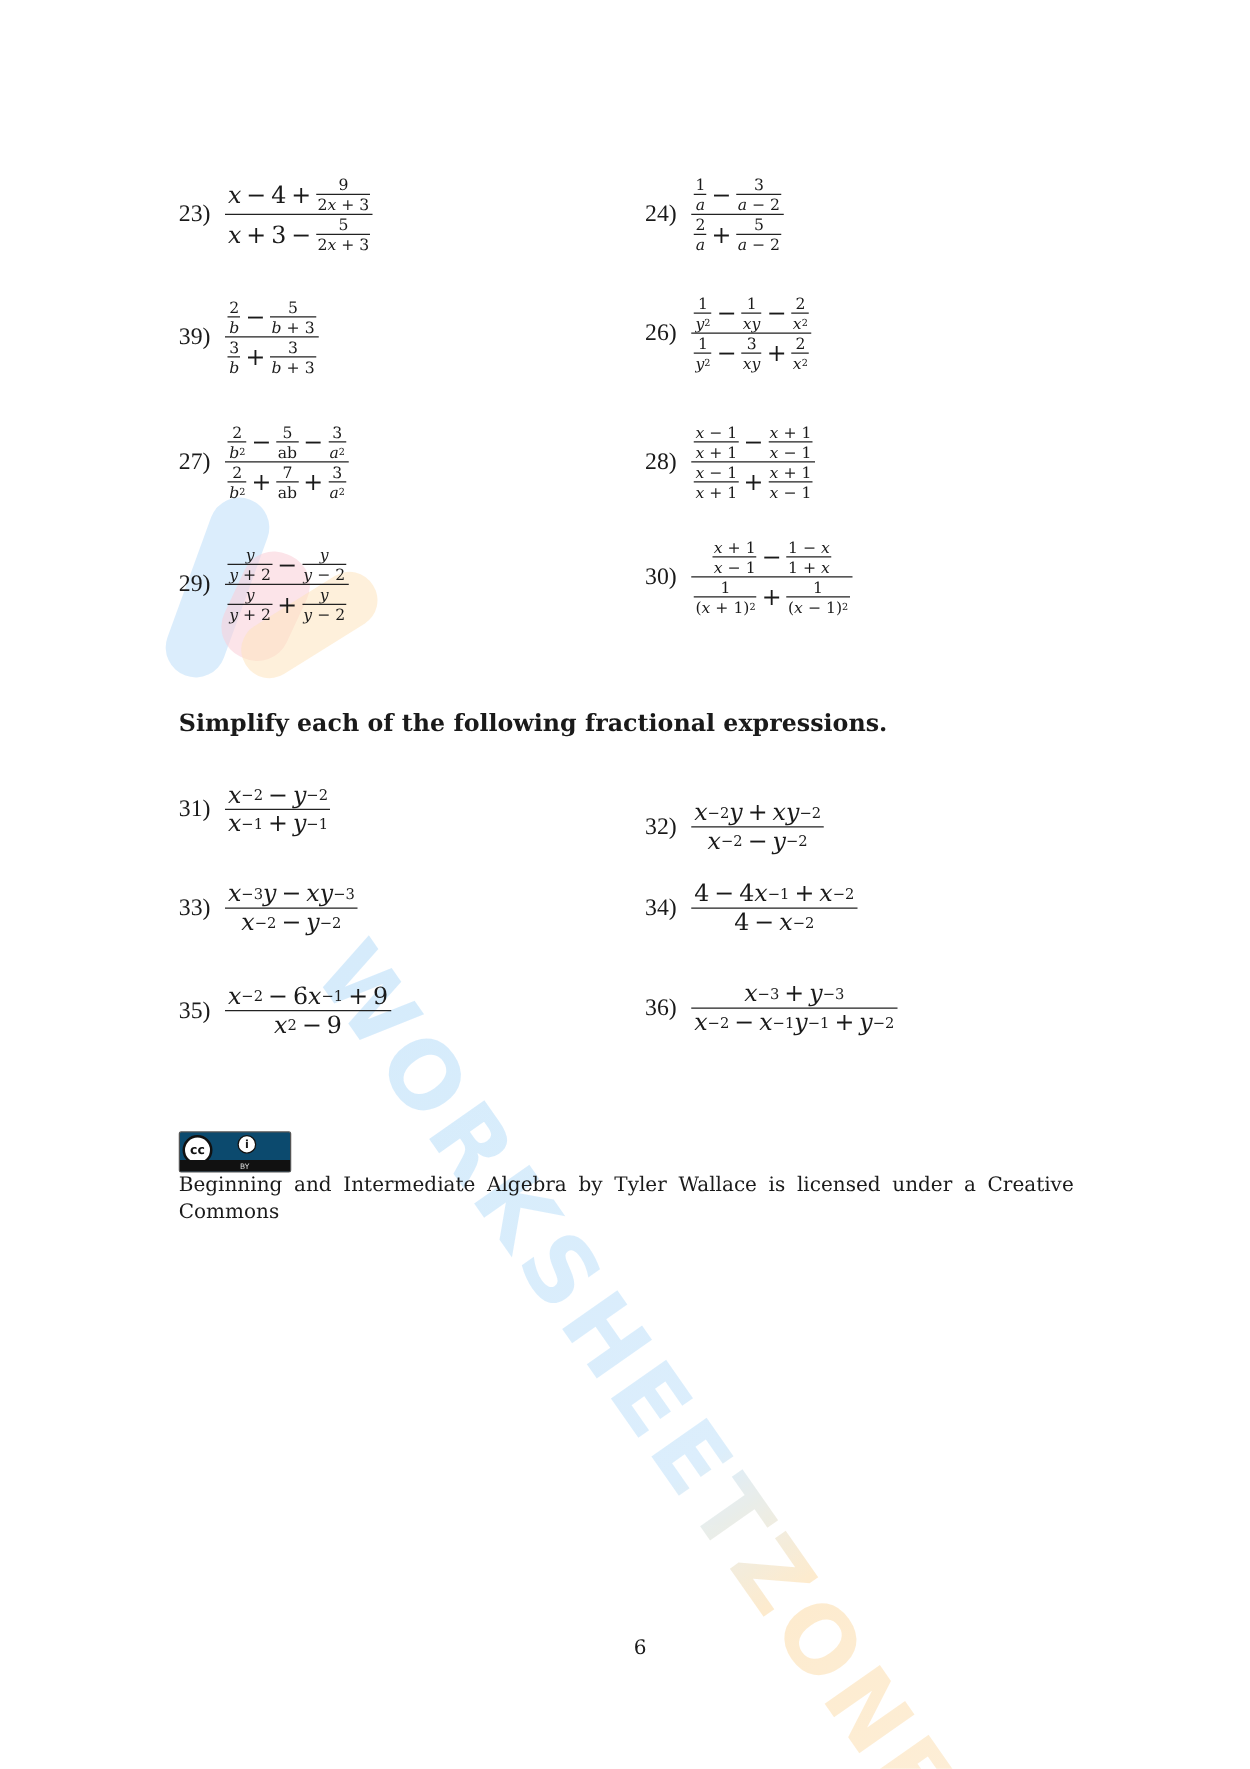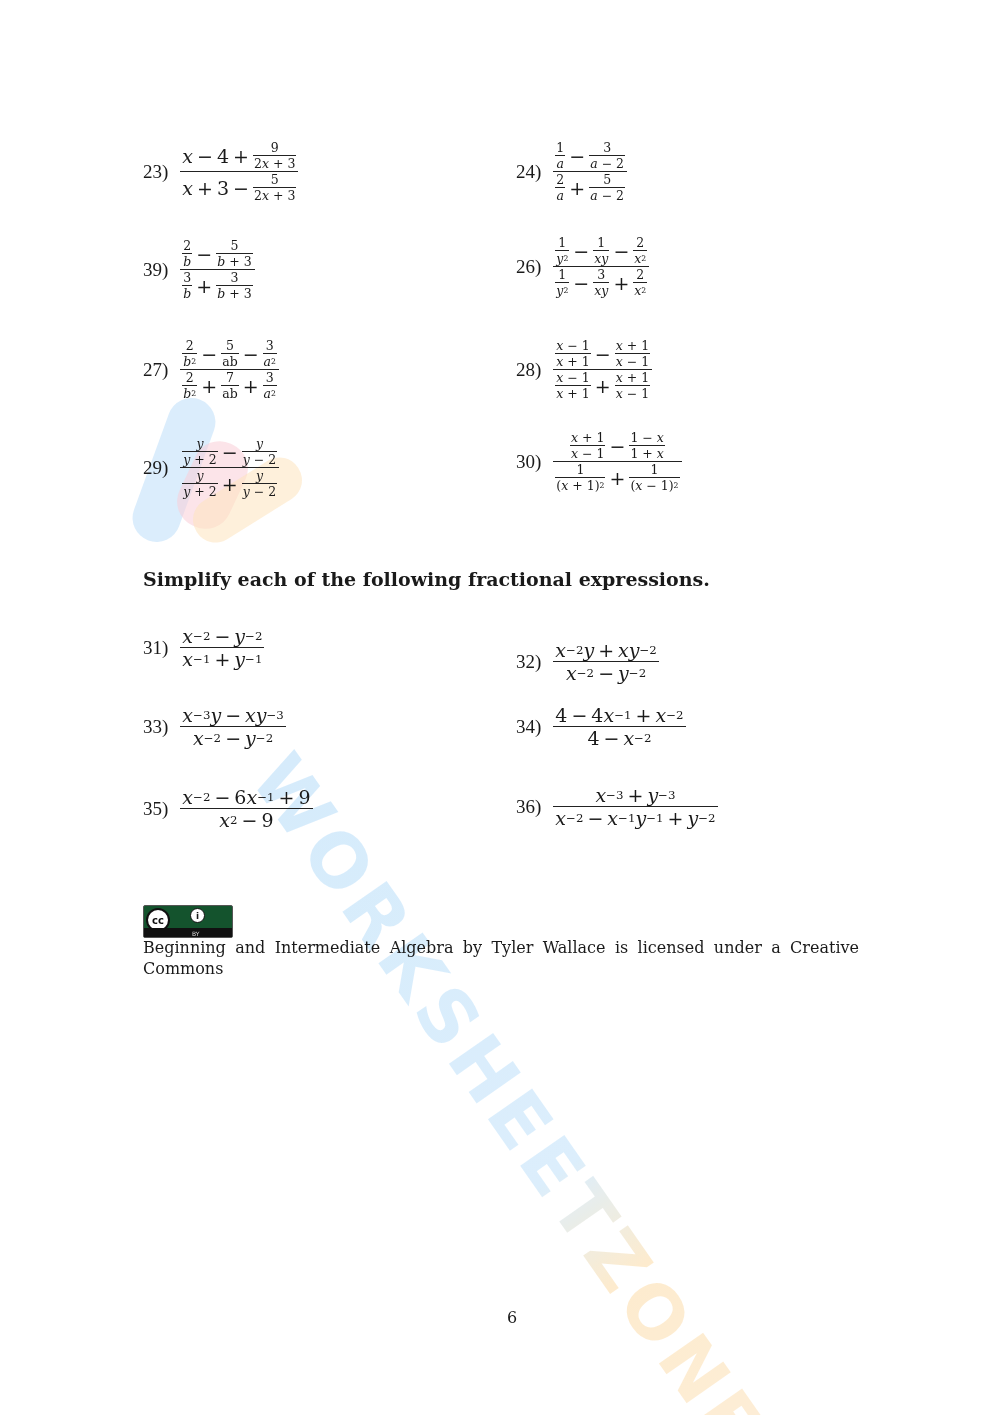--- a/index.html
+++ b/index.html
@@ -30,21 +30,21 @@
   .big { font-size: 19px; }
   .sm { font-size: 12.5px; }
   .op { margin: 0 4px; }
   .i { font-style: italic; }
   sup { font-size: 0.62em; vertical-align: 0.6em; line-height: 0; }
   .frac.sm .n, .frac.sm .d { padding: 0 1px; }
 
   .heading { position: absolute; left: 143px; top: 568px; font-weight: bold; font-size: 19px; }
 
   .cc-badge { position: absolute; left: 143px; top: 905px; width: 88px; height: 31px; border: 1px solid #555;
-              background: #14532d; border-radius: 2px; }
+              background: #0c4a6e; border-radius: 2px; }
   .cc-badge .strip { position: absolute; left: 0; bottom: 0; width: 100%; height: 9px; background: #111; }
   .cc-badge .by { position: absolute; left: 48px; bottom: 0px; font-size: 6px; color: #ddd; font-family: "DejaVu Sans", sans-serif; }
   .cc-badge .cc { position: absolute; left: 2px; top: 2px; width: 24px; height: 24px; border-radius: 50%;
                   background: #fff; border: 2px solid #111; box-sizing: border-box; font-family: "DejaVu Sans", sans-serif;
                   font-weight: bold; font-size: 10px; display: flex; align-items: center; justify-content: center; color: #111; }
   .cc-badge .person { position: absolute; left: 46px; top: 2px; width: 15px; height: 15px; border-radius: 50%;
                       background: #fff; border: 1.6px solid #111; box-sizing: border-box; display: flex; align-items: center; justify-content: center; font-size: 9px; font-weight: bold; font-family: "DejaVu Sans", sans-serif; }
 
   .license { position: absolute; left: 143px; top: 937px; width: 716px; font-size: 16px; line-height: 21px; text-align: justify; text-align-last: left; }
   .license .l1 { display: block; text-align: justify; text-align-last: justify; }

